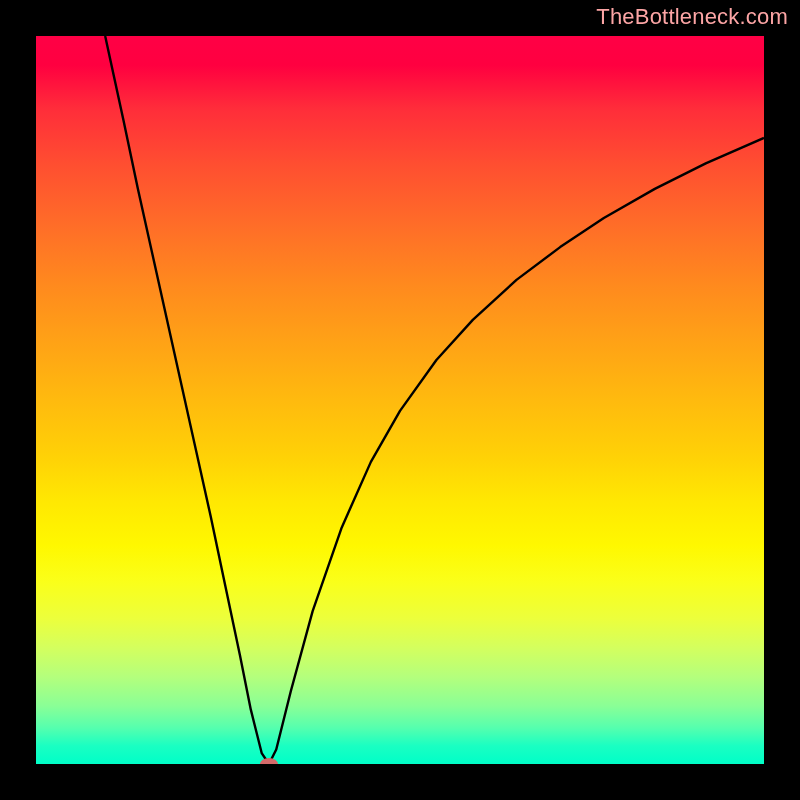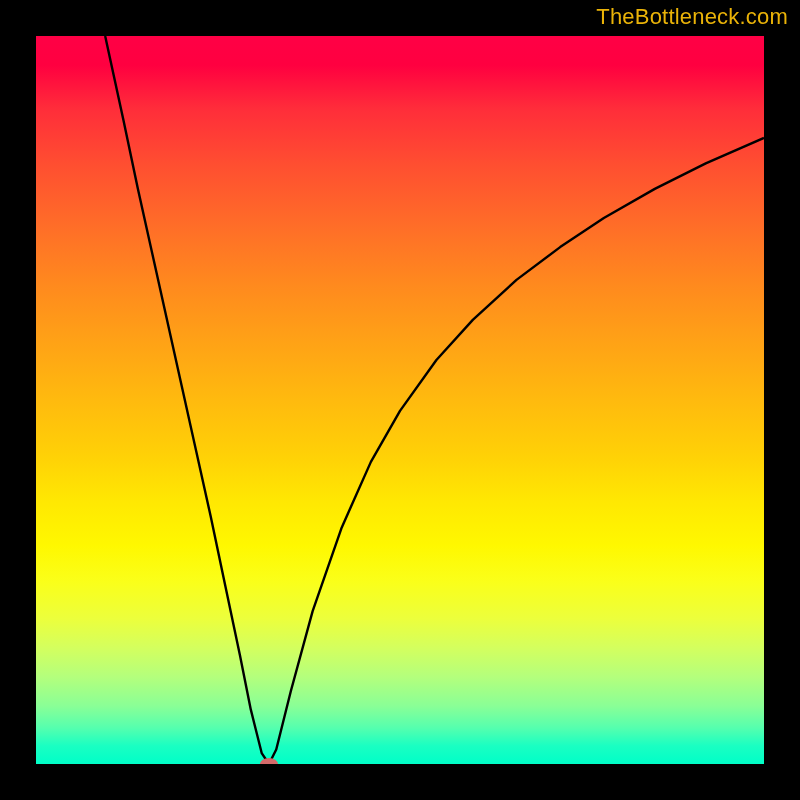--- a/index.html
+++ b/index.html
@@ -50,21 +50,21 @@
     position: absolute;
     left: 0;
     top: 0;
     width: 728px;
     height: 728px;
   }
   .watermark {
     position: absolute;
     top: 4px;
     right: 12px;
-    color: #eab308;
+    color: #fca5a5;
     font-size: 22px;
     font-weight: 500;
     letter-spacing: 0.2px;
     user-select: none;
   }
 </style>
 </head>
 <body>
 
 <div class="frame">

